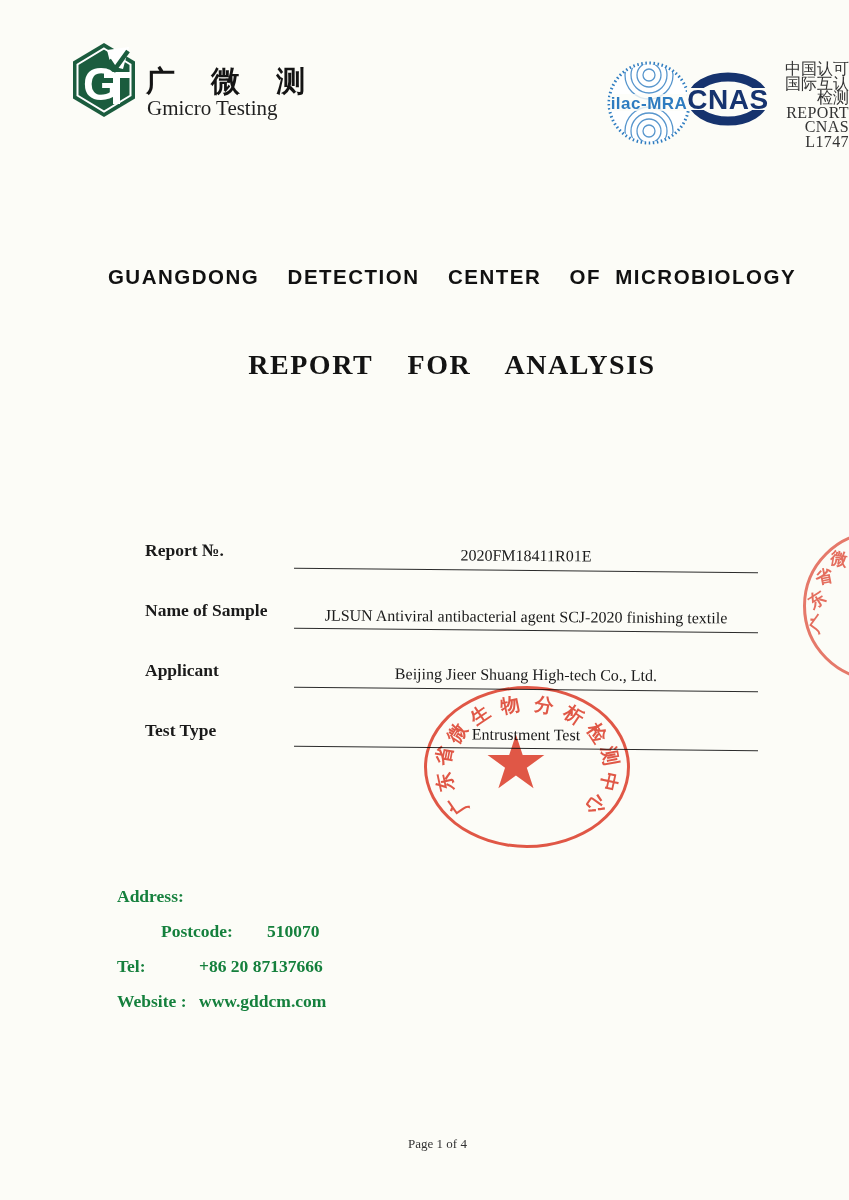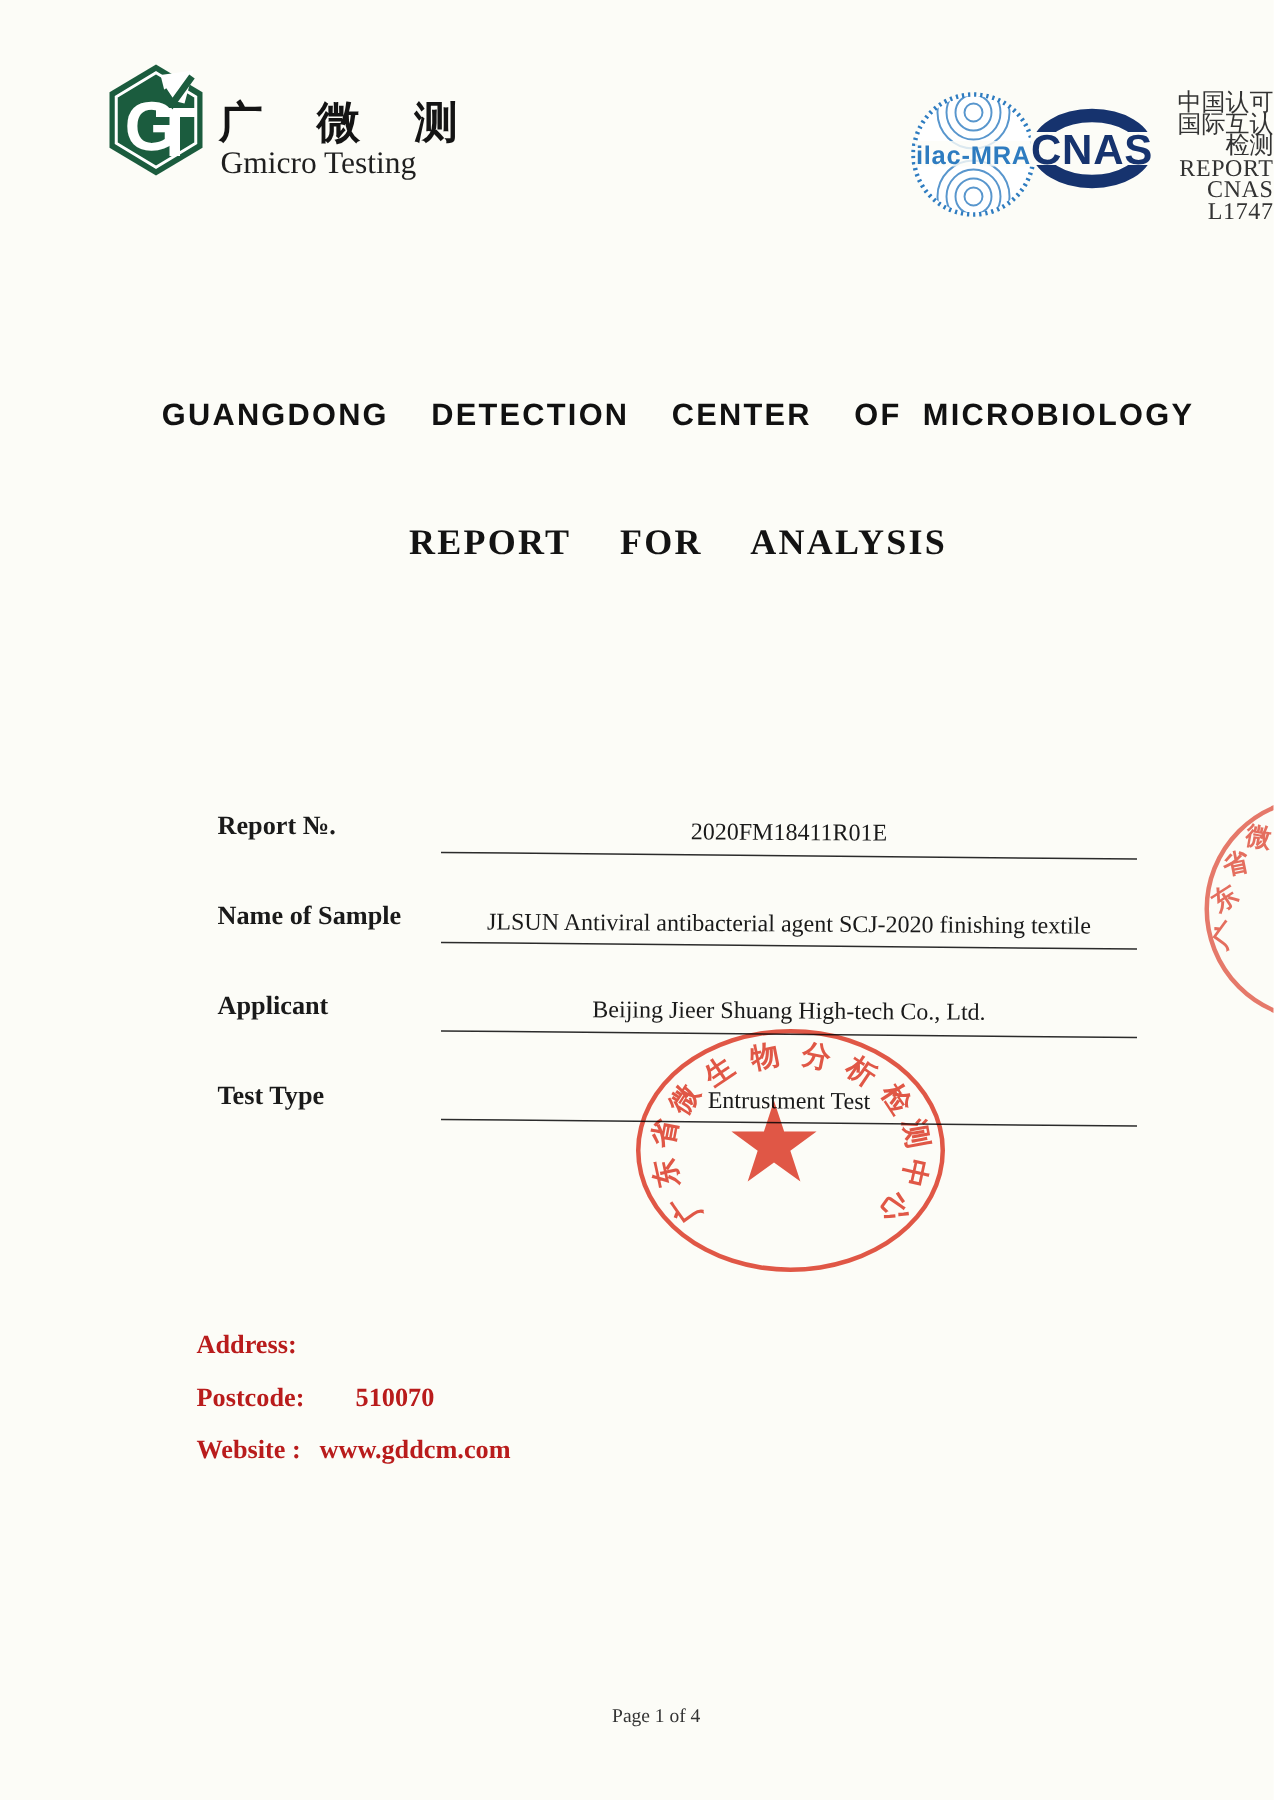--- a/index.html
+++ b/index.html
@@ -17,21 +17,21 @@
   
   .brand-cn{left:146px;top:62px;font-family:"DejaVu Sans",sans-serif;font-size:29px;font-weight:bold;letter-spacing:13px;color:#141414;}
   .brand-en{left:147px;top:96px;font-size:21px;color:#1f1f1f;}
   .cert-lines{left:769px;top:62px;font-family:Liberation Serif, serif;font-size:16px;line-height:14.5px;color:#333;text-align:right;}
   .cert-lines .en{letter-spacing:.4px;}
 
   
   .title-org{left:55px;right:0;top:265px;text-align:center;white-space:pre;
     font-family:"Liberation Sans",sans-serif;font-weight:bold;font-size:20.5px;letter-spacing:1.5px;word-spacing:7px;color:#111;}
   .title-report{left:55px;right:0;top:349px;text-align:center;white-space:pre;
-    font-size:24px;font-weight:bold;letter-spacing:1.5px;word-spacing:9px;color:#131313;}
+    font-size:28px;font-weight:bold;letter-spacing:1.5px;word-spacing:9px;color:#131313;}
 
   
   .f-label{left:145px;font-size:17.5px;font-weight:bold;white-space:nowrap;}
   .f-line{left:294px;width:464px;height:0;border-bottom:1.6px solid #2b2b2b;transform:rotate(.55deg);}
   .f-value{left:294px;width:464px;text-align:center;font-size:16px;white-space:nowrap;transform:rotate(.4deg);}
 
   
   .stamp{left:424px;top:686px;width:206px;height:162px;mix-blend-mode:multiply;opacity:.9;z-index:3;}
   .stamp-ring{position:absolute;inset:0;border:3.5px solid var(--seal-red);border-radius:50%;}
   .stamp-star{position:absolute;left:92px;top:76px;transform:translate(-50%,-50%);font-family:"DejaVu Sans",sans-serif;
@@ -43,25 +43,25 @@
   .stamp .arc{left:103px;top:82px;}
   .stamp .arc span{font-size:19px;}
 
   
   .edge-stamp{left:803px;top:531px;width:150px;height:150px;border:3.5px solid var(--seal-red);
     border-radius:50%;opacity:.72;mix-blend-mode:multiply;z-index:3;}
   .edge-arc{left:880px;top:608px;opacity:.78;mix-blend-mode:multiply;z-index:3;}
   .edge-arc span{font-size:17px;}
 
   
-  .contact{left:131px;top:886px;width:660px;font-size:17.5px;font-weight:bold;color:#b91c1c;}
+  .contact{left:117px;top:886px;width:660px;font-size:17.5px;font-weight:bold;color:#15803d;}
   .c-row{display:flex;height:35px;align-items:flex-start;}
   .c-row .c-label{flex:0 0 auto;}
   .c-row:nth-child(1) .c-label{width:97px;}
-  .c-row:nth-child(2) .c-label{width:106px;}
+  .c-row:nth-child(2) .c-label{width:106px;margin-left:44px;}
   .c-row:nth-child(3) .c-label{width:82px;}
   .c-row:nth-child(4) .c-label{width:82px;}
   .c-row:nth-child(5) .c-label{width:91px;}
 
   
   .footer{left:0;right:0;top:1136px;text-align:center;text-indent:26px;font-size:13px;color:#333;}
 
   
   .hex-fill{fill:var(--logo-green);}
   .hex-inner{fill:none;stroke:#fff;stroke-width:2;}
@@ -173,18 +173,22 @@
 
 <div class="abs contact">
   <div class="c-row">
     <span class="c-label">Address:</span>
   </div>
   <div class="c-row">
     <span class="c-label">Postcode:</span>
     <span class="c-value">510070</span>
   </div>
   <div class="c-row">
+    <span class="c-label">Tel:</span>
+    <span class="c-value">+86 20 87137666</span>
+  </div>
+  <div class="c-row">
     <span class="c-label">Website :</span>
     <span class="c-value">www.gddcm.com</span>
   </div>
 </div>
 
 <div class="abs footer">Page 1 of 4</div>
 
 </body></html>

